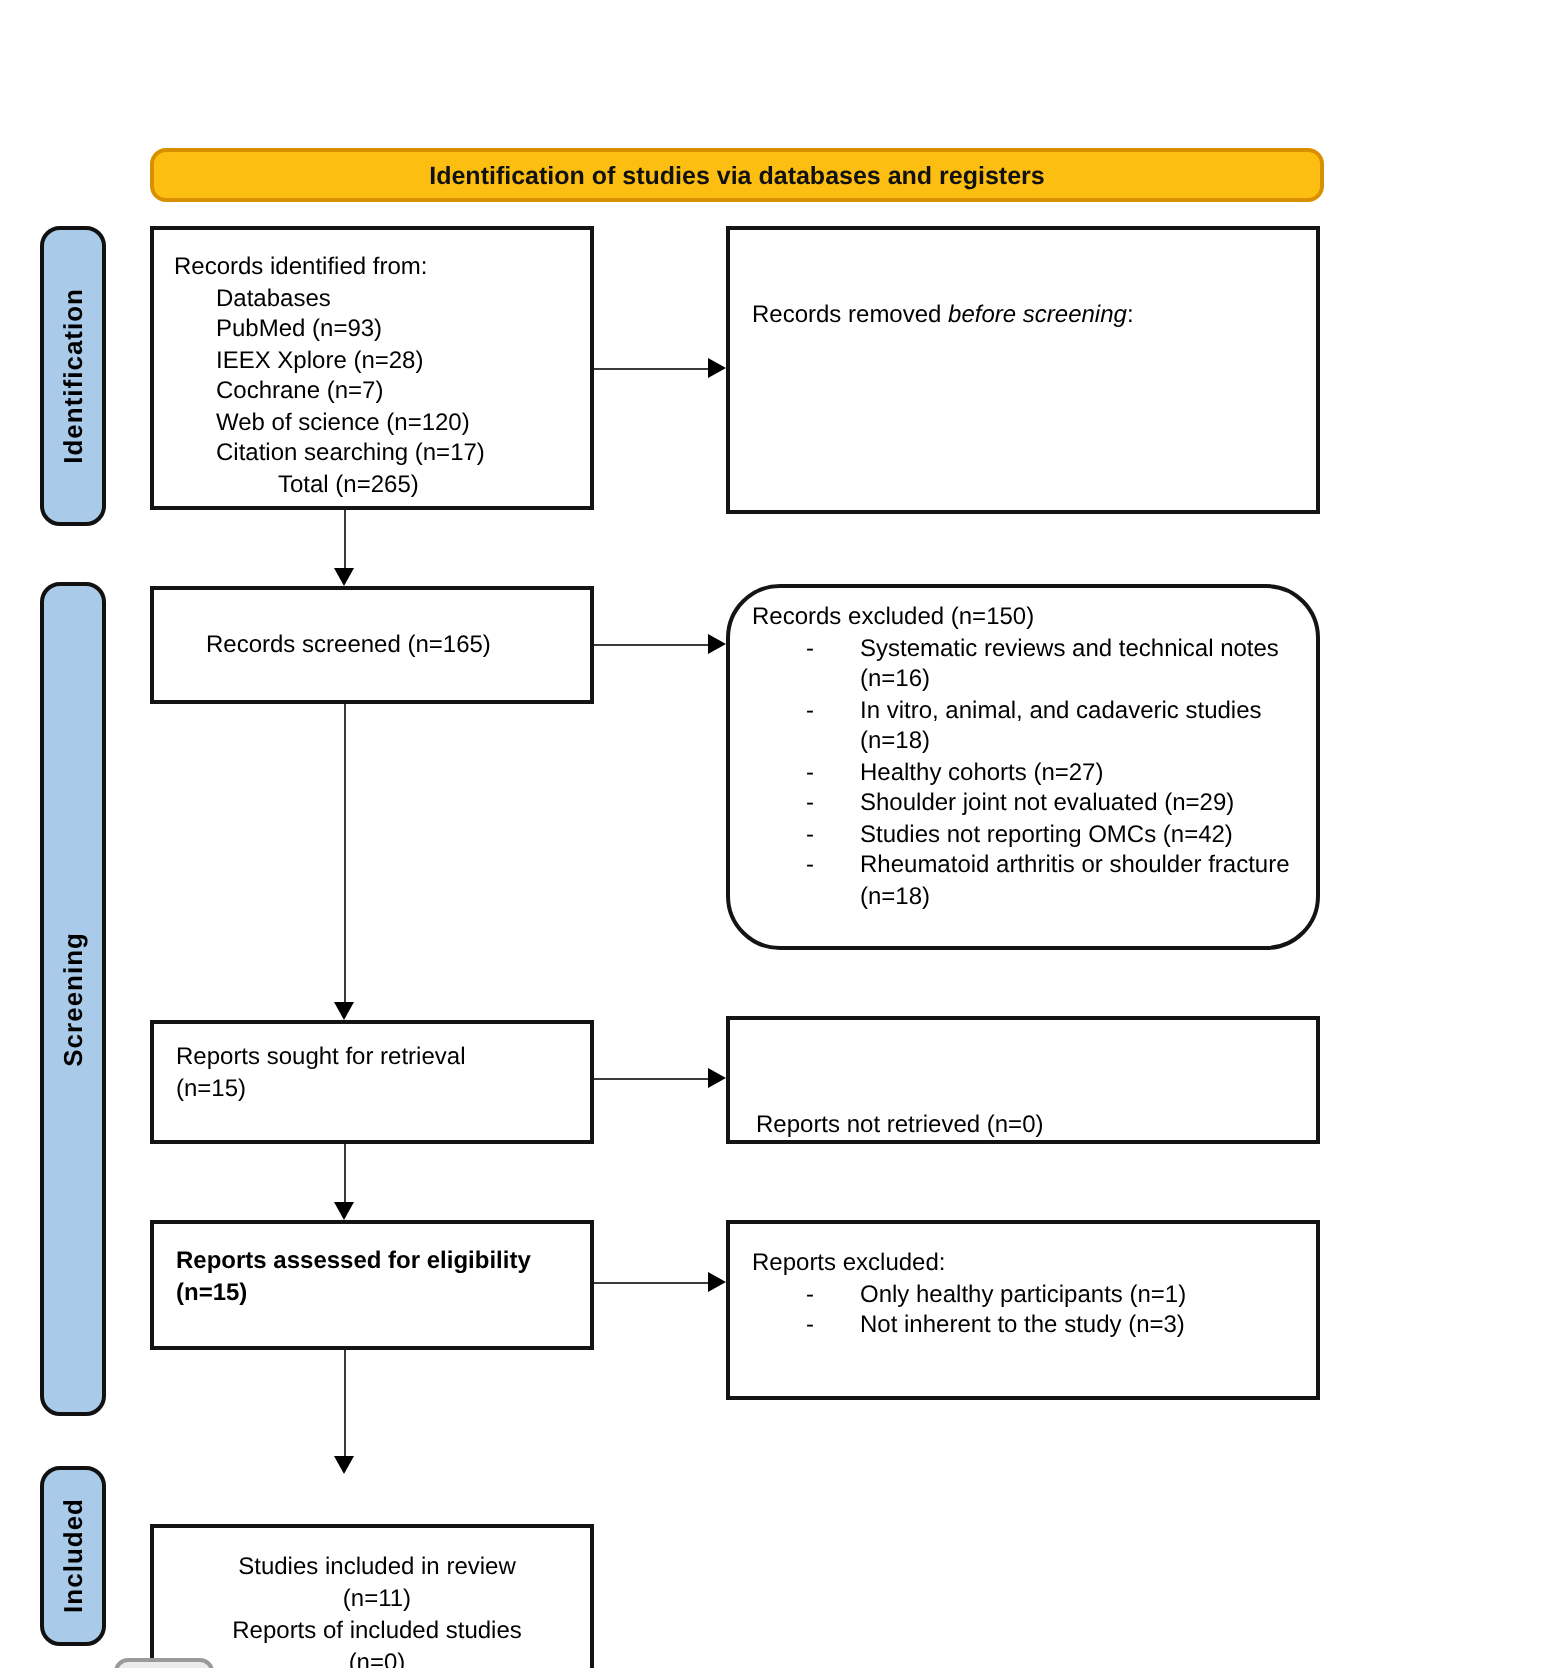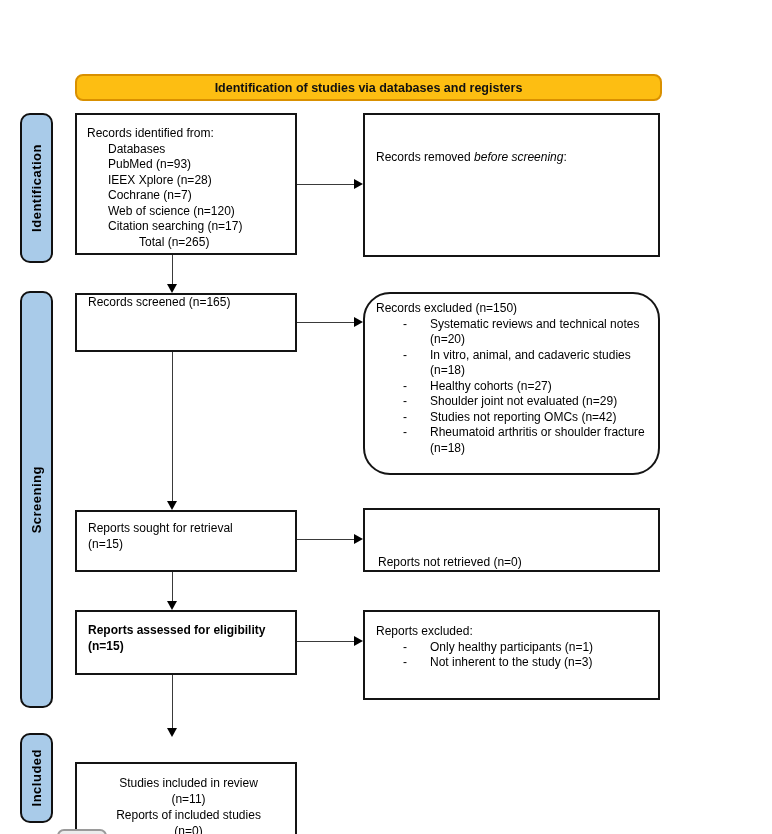--- a/index.html
+++ b/index.html
@@ -28,21 +28,21 @@
   .box-left{left:75px;width:222px;}
   .box-right{left:363px;width:297px;}
 
   .box-records-identified{top:113px;height:142px;padding:11px 6px 0 10px;}
   .box-records-identified .plain-item{margin-left:21px;}
   .box-records-identified .total-line{margin-left:52px;}
 
   .box-records-removed{top:113px;height:144px;padding:35px 22px 0 11px;}
   .box-records-removed .plain-item{margin-left:22px;}
 
-  .box-records-screened{top:293px;height:59px;display:flex;padding-left:11px;}
+  .box-records-screened{top:293px;height:59px;display:flex;align-items:center;padding-left:26px;}
   .box-records-excluded{top:292px;height:183px;padding:7px 8px 0 11px;border-radius:27px;}
 
   .box-reports-sought{top:510px;height:62px;padding:9px 6px 0 11px;}
   .box-reports-not-retrieved{top:508px;height:64px;display:flex;align-items:flex-end;padding-left:13px;}
 
   .box-reports-assessed{top:610px;height:65px;padding:11px 6px 0 11px;font-weight:bold;}
   .box-reports-excluded{top:610px;height:90px;padding:12px 8px 0 11px;}
 
   .box-studies-included{top:762px;height:85px;padding:11px 6px 0 11px;line-height:16px;text-align:center;}
 
@@ -100,21 +100,21 @@
 
   <div class="box box-left box-records-screened">
     <span>Records screened (n=165)</span>
   </div>
 
   <div class="box box-right box-records-excluded">
     <div>Records excluded (n=150)</div>
     <div>
         <div class="li">
           <span class="dash">-</span>
-          <span class="li-text">Systematic reviews and technical notes (n=20)</span>
+          <span class="li-text">Systematic reviews and technical notes (n=16)</span>
         </div>
         <div class="li">
           <span class="dash">-</span>
           <span class="li-text">In vitro, animal, and cadaveric studies (n=18)</span>
         </div>
         <div class="li">
           <span class="dash">-</span>
           <span class="li-text">Healthy cohorts (n=27)</span>
         </div>
         <div class="li">

